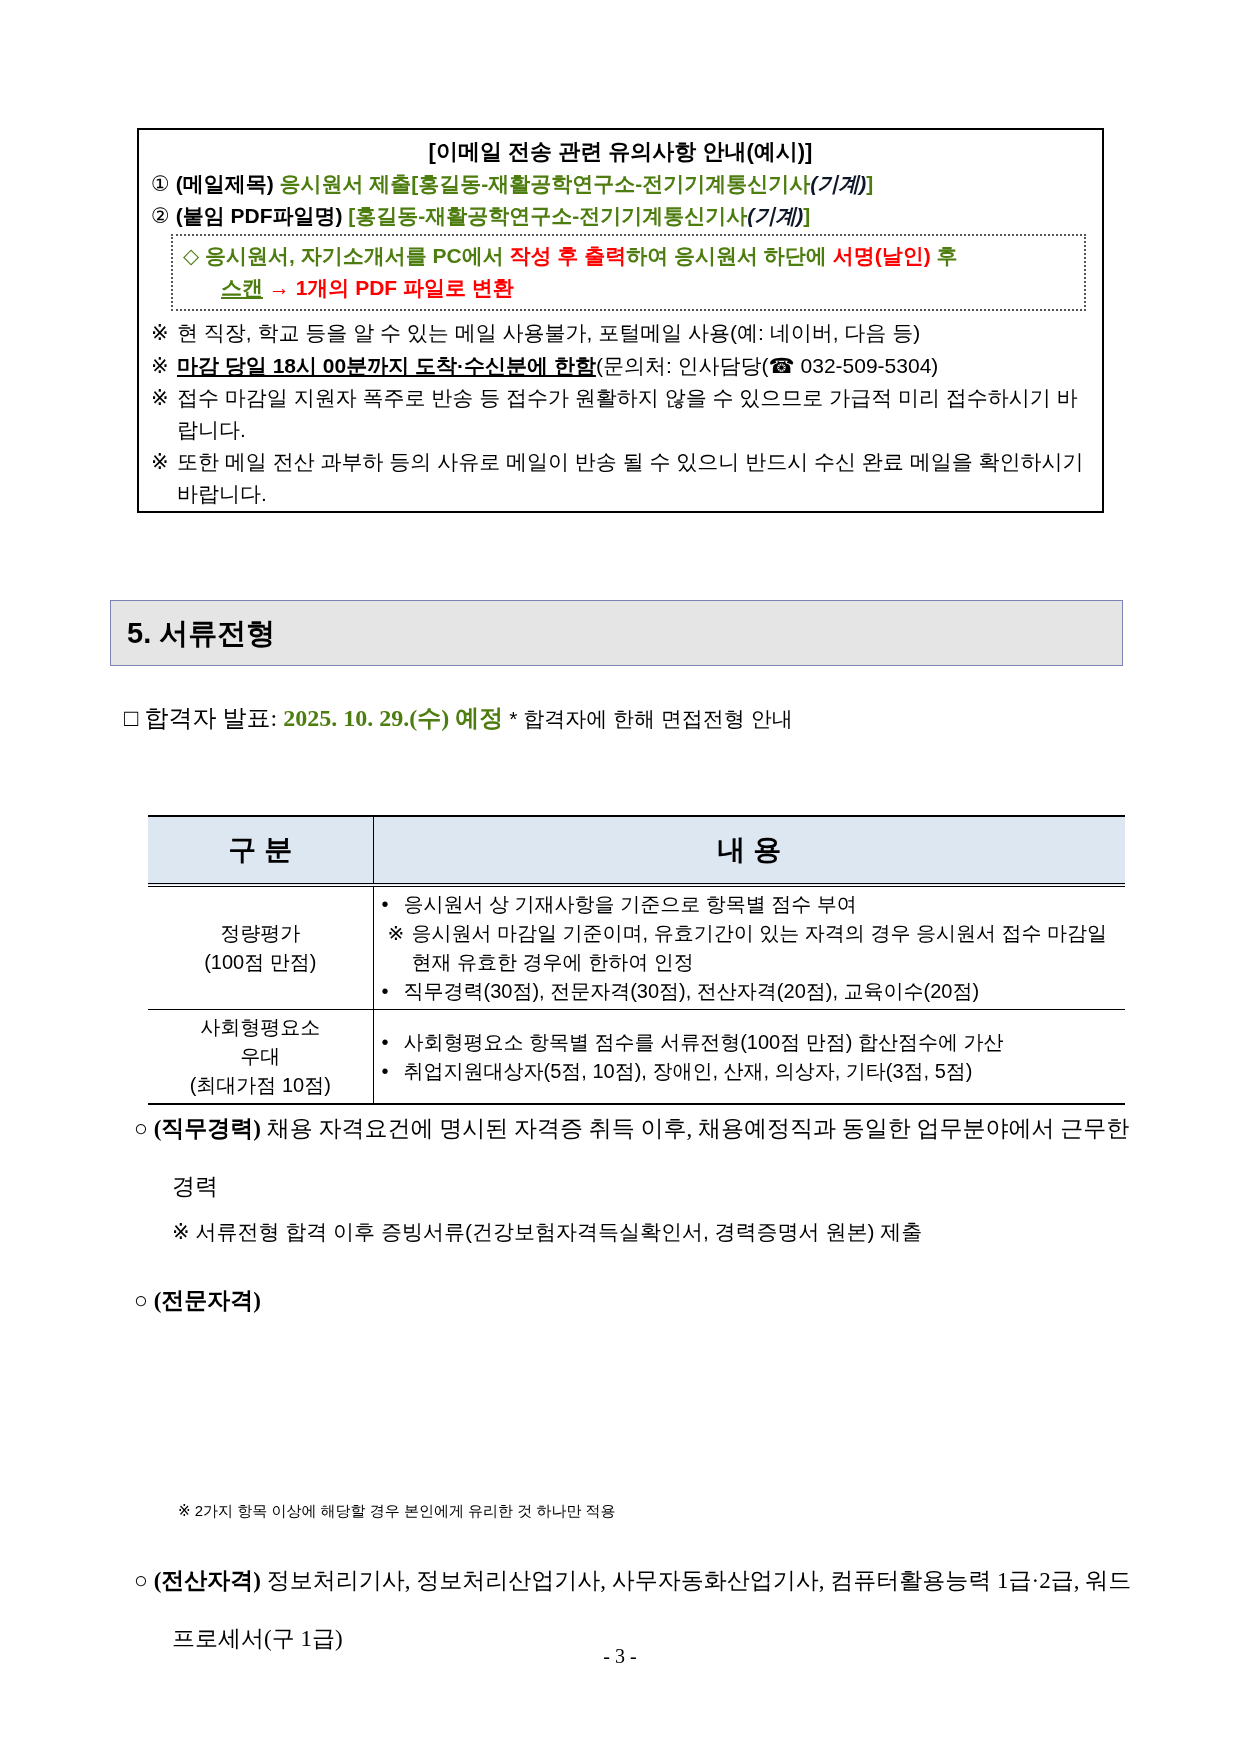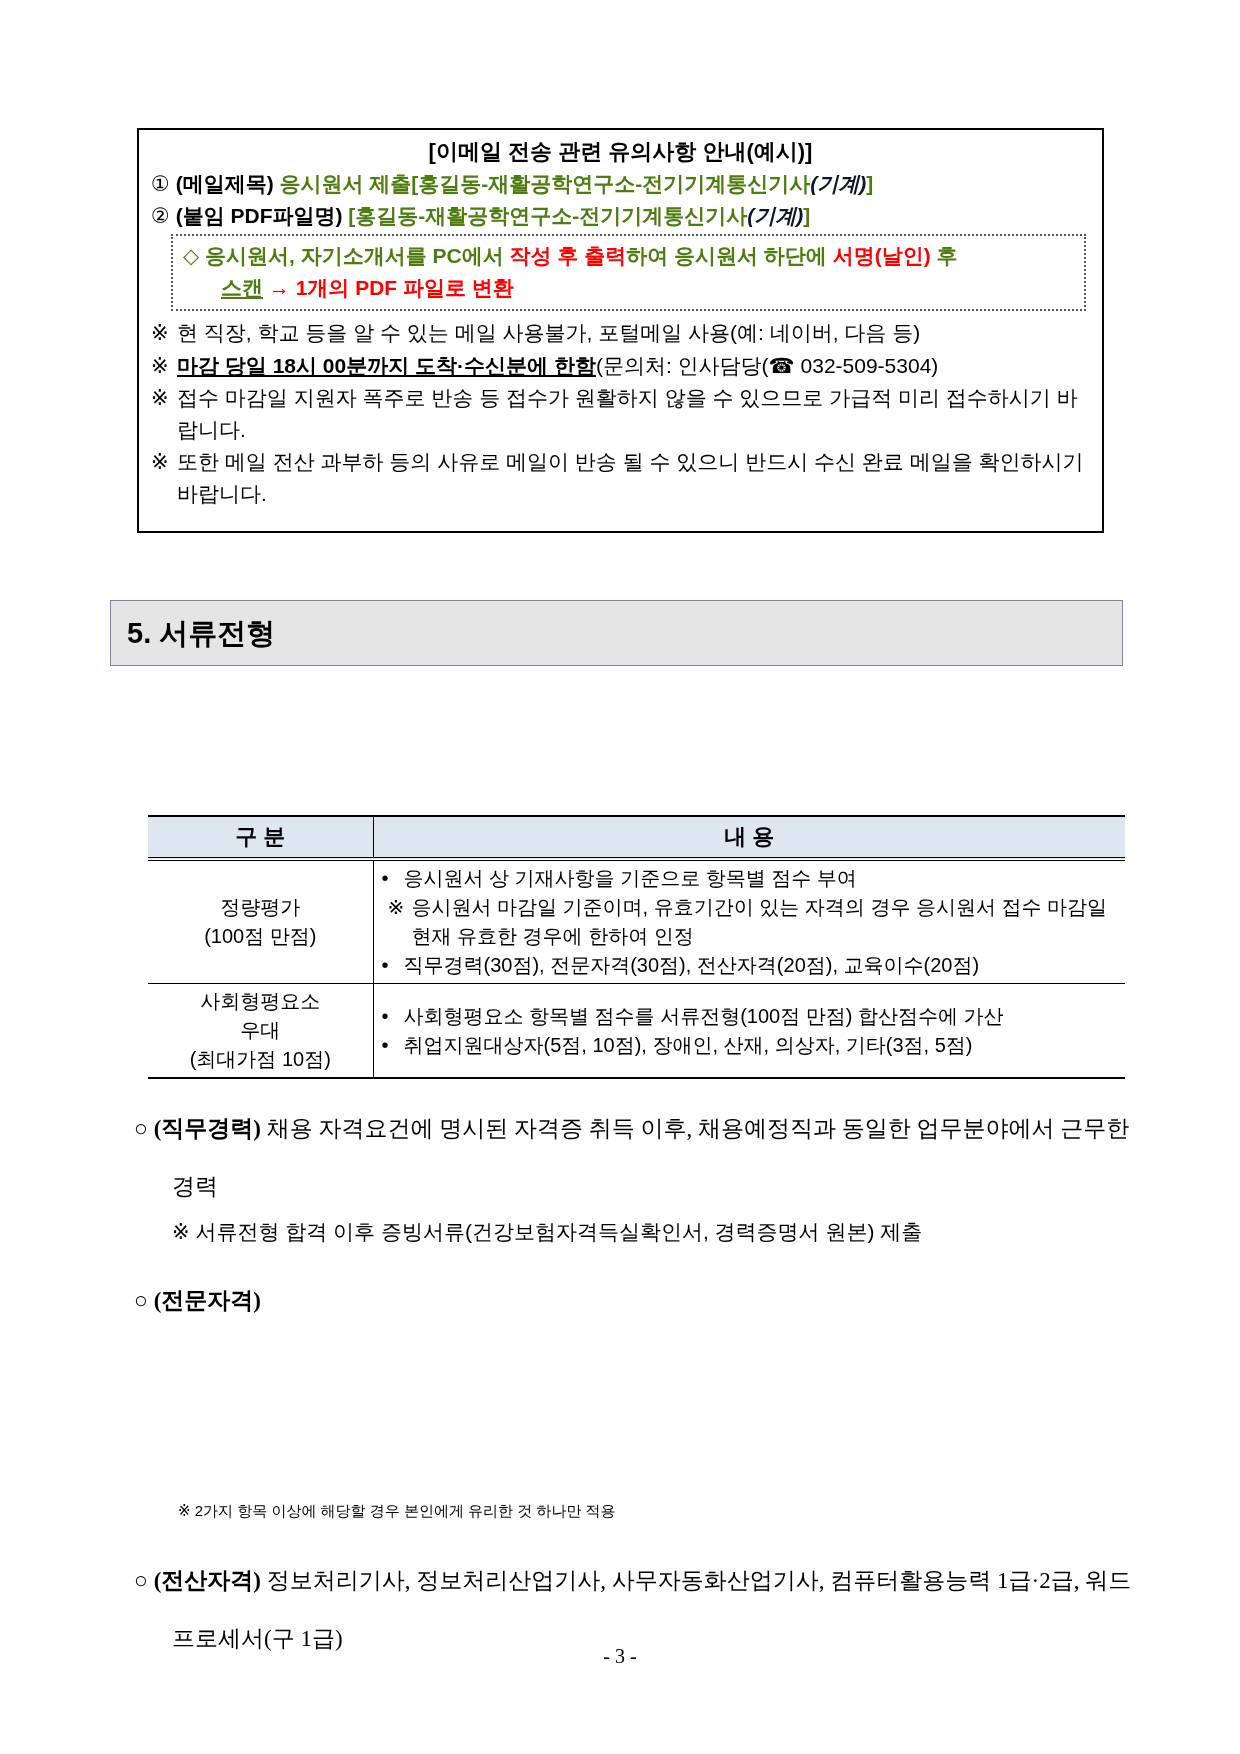--- a/index.html
+++ b/index.html
@@ -16,21 +16,21 @@
   .blue { color:#4d7c0f; }
   .red { color:#ff0000;margin-top:12px; }
   .magenta { color:#0f172a; font-style:italic; }
   .ul { text-decoration:underline; }
   .b { font-weight:bold; }
 
   
   .email-box {
     position:absolute; left:137px; top:128px; width:967px;
     border:2px solid #000;
-    padding:5px 12px 22px 12px;
+    padding:5px 12px 2px 12px;
     font-size:21px; line-height:1.5;
   }
   .ebox-title { text-align:center; font-weight:bold; font-size:22px; }
   .ebox-line { font-weight:bold; }
   .ebox-line .num { font-weight:normal; }
   .inner-box {
     border:2px dotted #555;
     margin:3px 4px 6px 20px;
     padding:4px 10px 6px 10px;
     font-weight:bold;
@@ -60,21 +60,21 @@
     font-size:23px;
   }
   .pass-line .note-sm { font-size:21px; font-family:"Liberation Sans","DejaVu Sans",sans-serif; }
 
   
   table.doc-table { position:absolute; left:148px; width:977px; border-collapse:collapse; table-layout:fixed; }
   .t1 { top:815px; }
   .t2 { top:1345px; }
   .doc-table th {
     background:#dde7f2; font-weight:bold; text-align:center;
-    border-top:2px solid #000; padding:5px 4px; font-size:22px;
+    border-top:2px solid #000; padding:14px 4px; font-size:28px;
   }
   .t1 th { border-bottom:4px double #000; }
   .t2 th { border-bottom:1px solid #000; }
   .doc-table th:first-child, .doc-table td:first-child { border-right:1px solid #000; }
   .t1 col.c1 { width:225px; }
   .t2 col.c1 { width:192px; }
   .doc-table td { vertical-align:middle; font-size:20px; line-height:1.45; padding:3px 0; }
   .doc-table tbody tr + tr td { border-top:1px solid #000; }
   .doc-table tbody tr:last-child td { border-bottom:2px solid #000; }
   td.cat { text-align:center; }
@@ -168,20 +168,26 @@
     <div class="note">
       <span class="marker">※</span>
       <span class="body">또한 메일 전산 과부하 등의 사유로 메일이 반송 될 수 있으니 반드시 수신 완료 메일을 확인하시기 바랍니다.</span>
     </div>
   </div>
 
   <div class="section-header">
     <span>5. 서류전형</span>
   </div>
 
+  <div class="announce serif">
+    <span>□</span>
+    <span>합격자 발표:</span>
+    <span class="blue b">2025. 10. 29.(수) 예정</span>
+    <span class="note-sm">* 합격자에 한해 면접전형 안내</span>
+  </div>
 
 
   <table class="doc-table t1">
     <colgroup>
         <col class="c1">
         <col>
       </colgroup>
     <thead>
       <tr>
         <th>구 분</th>

